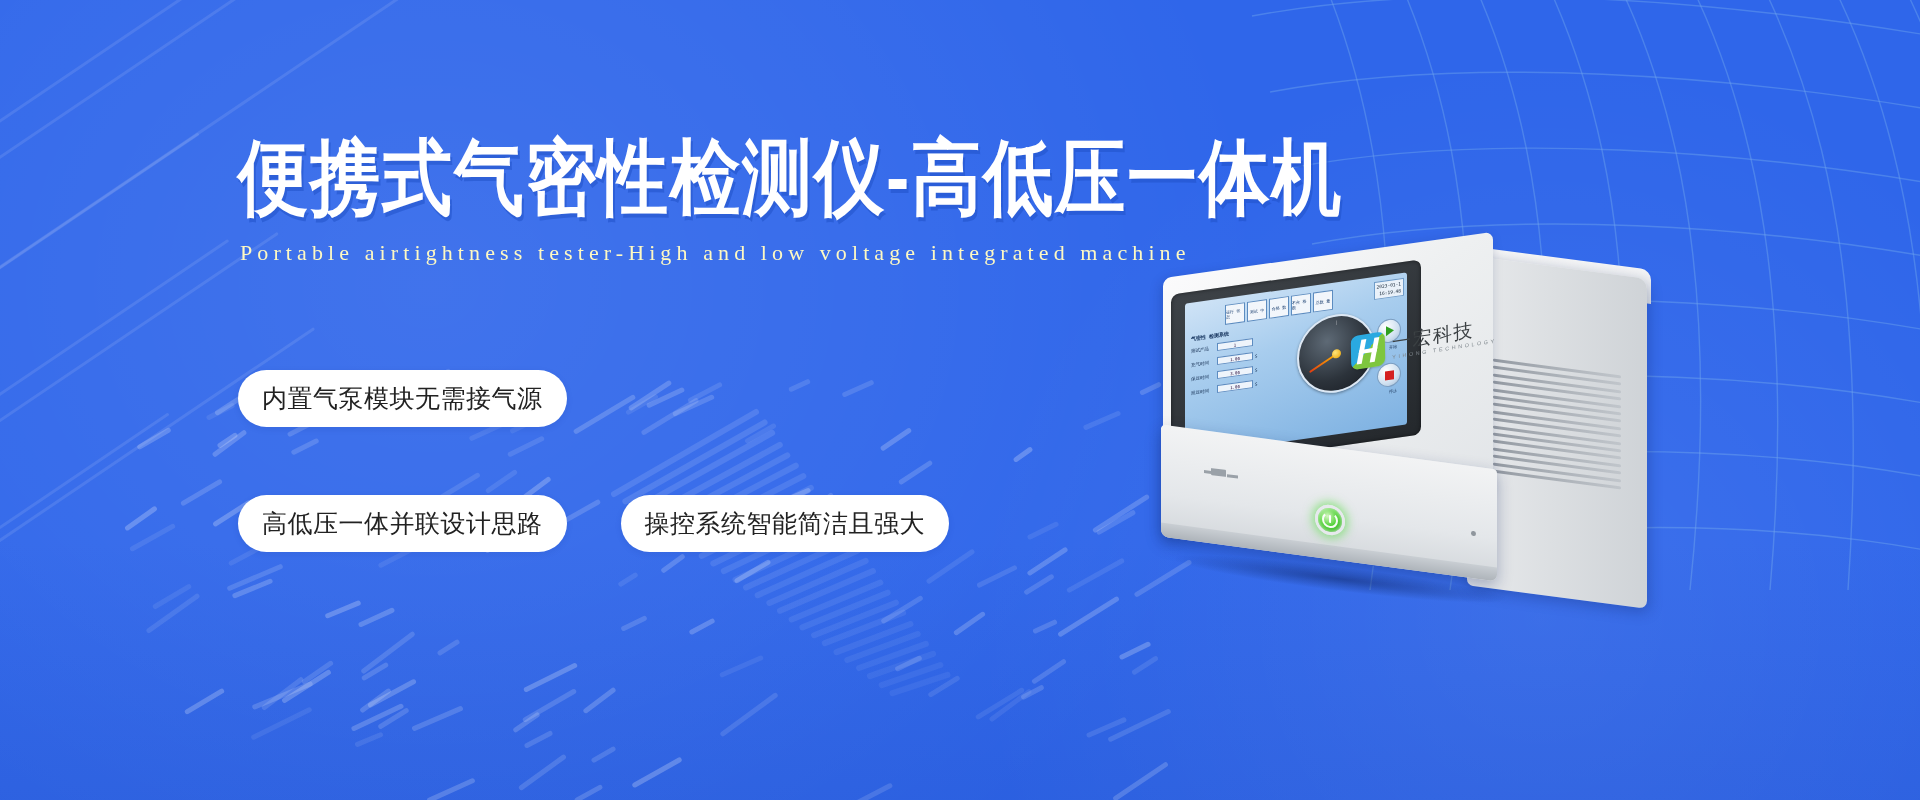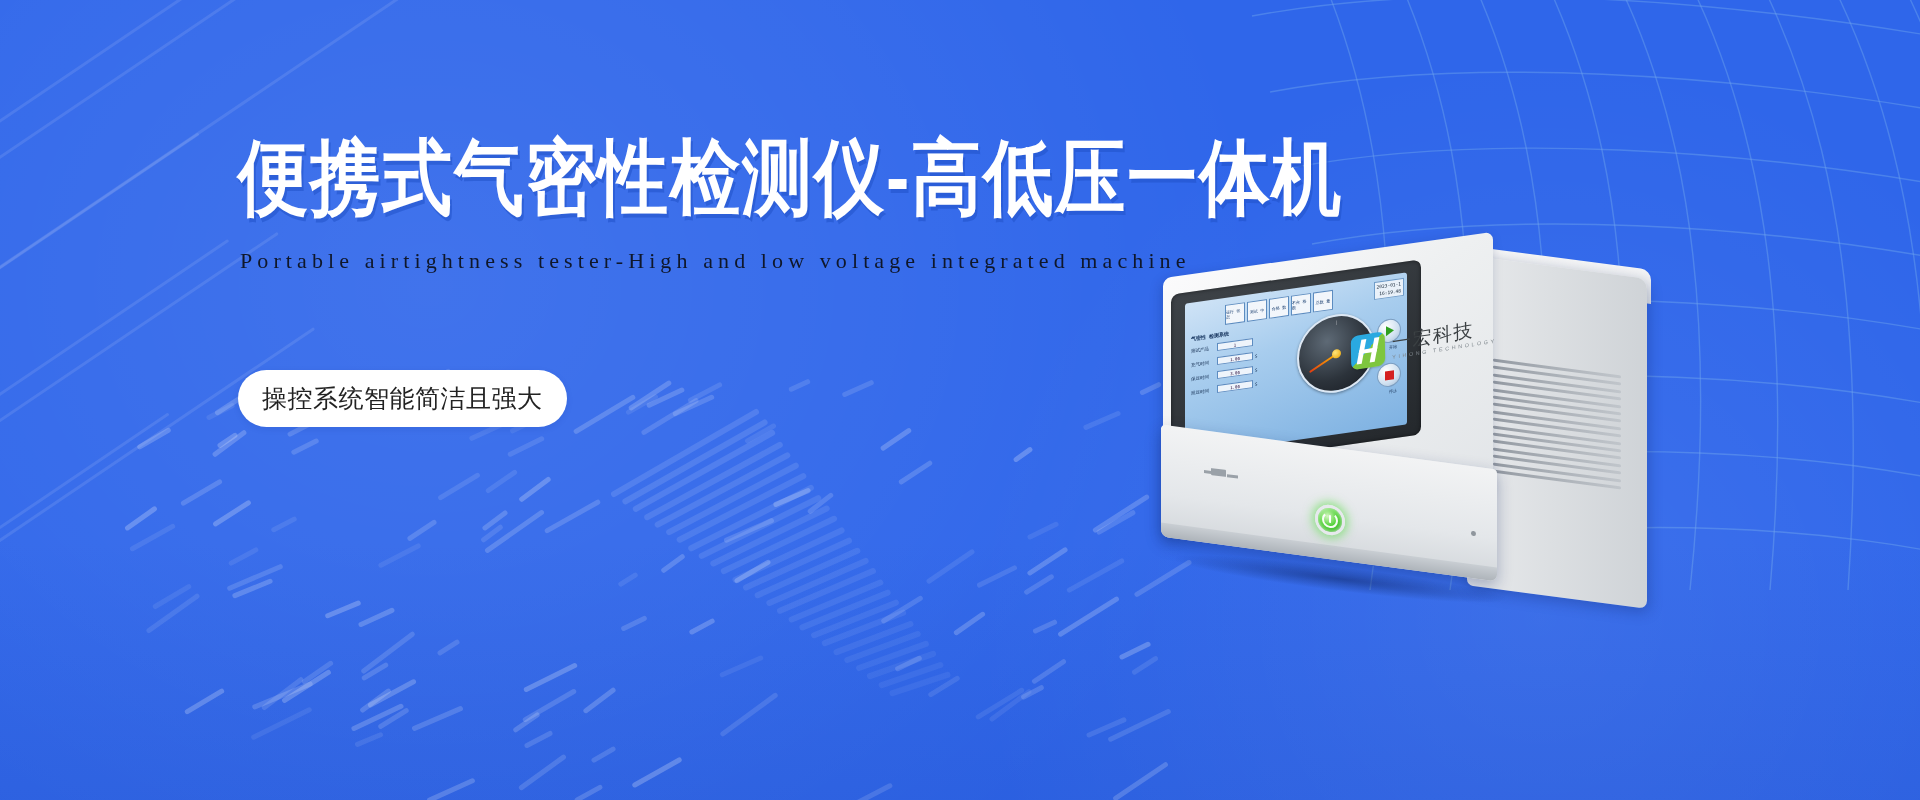--- a/index.html
+++ b/index.html
@@ -77,26 +77,26 @@
     line-height:74px;
     letter-spacing:2px;
     color:#ffffff;
     white-space:nowrap;
     text-shadow: 2px 3px 0 rgba(33,82,200,.55);
     transform:scaleY(1.18);
     transform-origin:left top;
   }
 
   .subtitle{
-    position:absolute; left:240px; top:248px;
+    position:absolute; left:240px; top:240px;
     width:1110px;
     font-family:"Liberation Serif", serif;
     font-size:22px;
     letter-spacing:5.1px;
-    color:#0f172a;
+    color:#fef9c3;
     white-space:nowrap;
   }
 
   
   .pills{
     position:absolute; left:238px; top:370px;
     width:700px;
   }
   .pill-row{ display:flex; gap:54px; margin-bottom:68px; }
   .pill{
@@ -477,20 +477,24 @@
         <i style="left: 348.462px; top: 250.769px; width: 64.2308px; transform: rotate(-18.4615deg); background: rgba(255, 255, 255, 0.106);"></i>
       </div>
   </div>
 
   <div class="content">
     <h1 class="title">便携式气密性检测仪-高低压一体机</h1>
     <div class="subtitle">Portable airtightness tester-High and low voltage integrated machine</div>
 
     <div class="pills">
       <div class="pill-row">
+        <div class="pill">内置气泵模块无需接气源</div>
+      </div>
+      <div class="pill-row">
+        <div class="pill">高低压一体并联设计思路</div>
         <div class="pill">操控系统智能简洁且强大</div>
       </div>
     </div>
   </div>
 
   <div class="product">
     <div class="device">
 
       <div class="shadow"></div>
 

